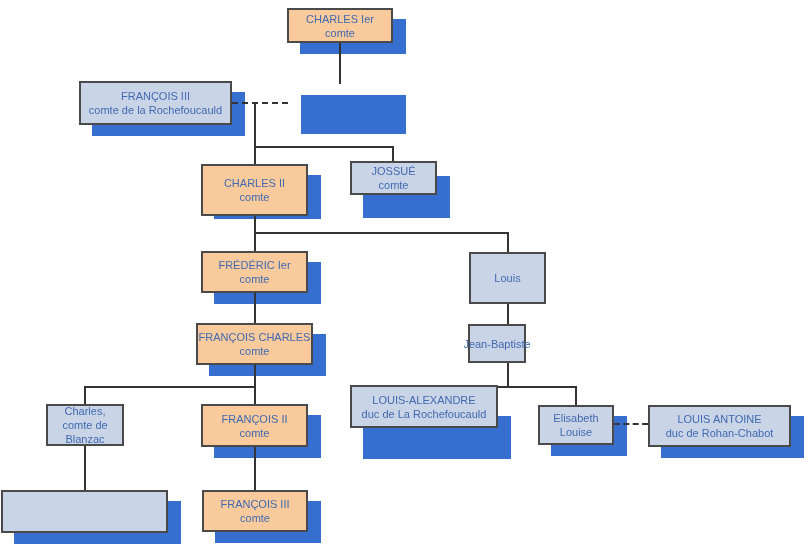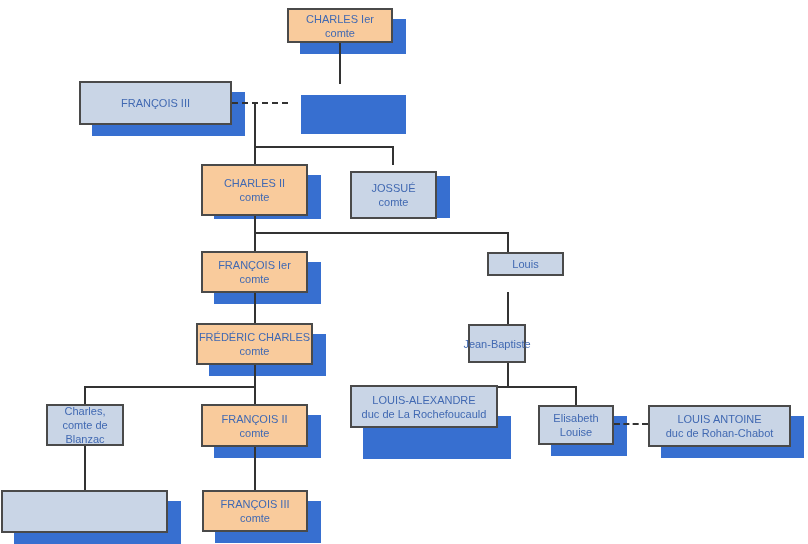--- a/index.html
+++ b/index.html
@@ -70,44 +70,45 @@
   <div class="ln" style="left:84px;top:446px;width:2px;height:44px"></div>
   <div class="ln" style="left:254px;top:447px;width:2px;height:43px"></div>
 
   <div class="node orange" style="left:287px;top:8px;width:106px;height:35px">
     <span>CHARLES Ier</span>
     <span>comte</span>
   </div>
 
   <div class="node blue" style="left:79px;top:81px;width:153px;height:44px">
     <span>FRANÇOIS III</span>
+    <span>comte de la Rochefoucauld</span>
   </div>
 
 
   <div class="node orange" style="left:201px;top:164px;width:107px;height:52px">
     <span>CHARLES II</span>
     <span>comte</span>
   </div>
 
-  <div class="node blue" style="left:350px;top:171px;width:87px;height:48px">
+  <div class="node blue" style="left:350px;top:161px;width:87px;height:34px">
     <span>JOSSUÉ</span>
     <span>comte</span>
   </div>
 
   <div class="node orange" style="left:201px;top:251px;width:107px;height:42px">
-    <span>FRANÇOIS Ier</span>
+    <span>FRÉDÉRIC Ier</span>
     <span>comte</span>
   </div>
 
-  <div class="node blue" style="left:487px;top:252px;width:77px;height:24px">
+  <div class="node blue" style="left:469px;top:252px;width:77px;height:52px">
     <span>Louis</span>
   </div>
 
   <div class="node orange" style="left:196px;top:323px;width:117px;height:42px">
-    <span>FRÉDÉRIC CHARLES</span>
+    <span>FRANÇOIS CHARLES</span>
     <span>comte</span>
   </div>
 
   <div class="node blue" style="left:468px;top:324px;width:58px;height:39px">
     <span>Jean-Baptiste</span>
   </div>
 
   <div class="node blue" style="left:46px;top:404px;width:78px;height:42px">
     <span>Charles,</span>
     <span>comte de</span>

